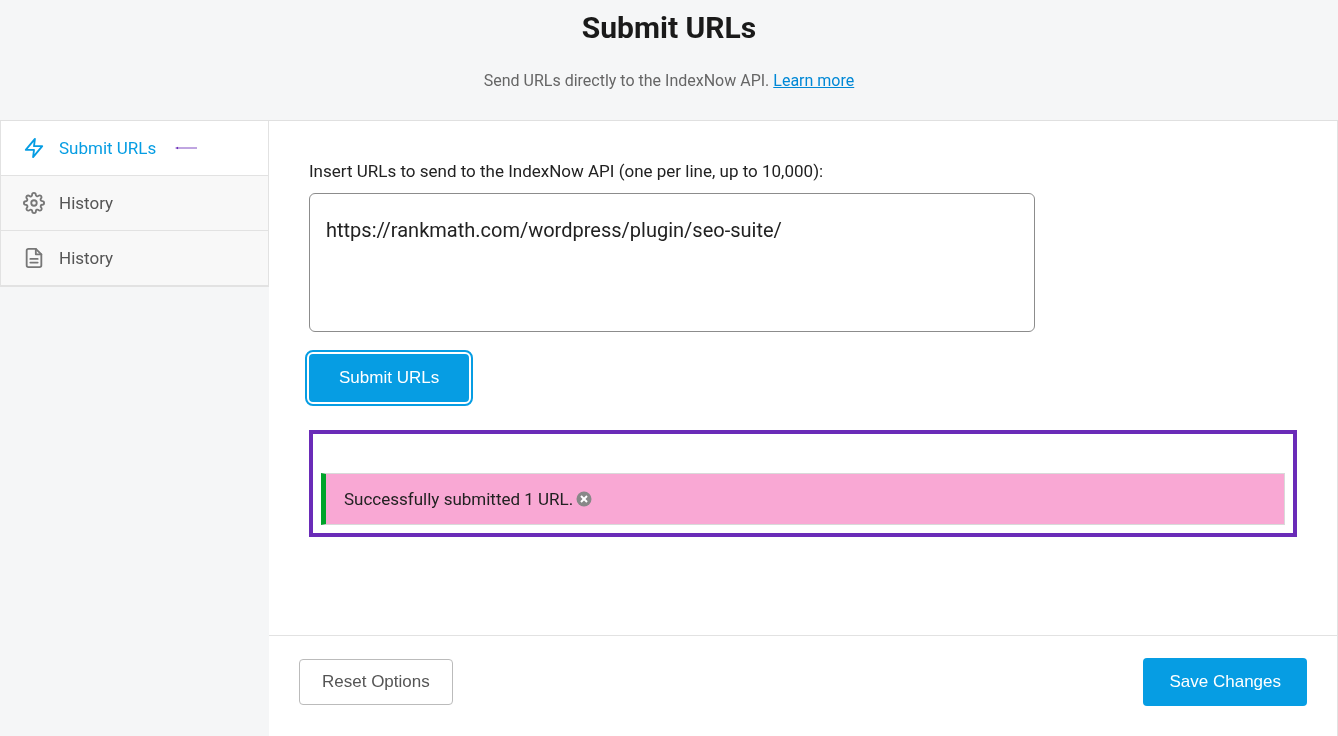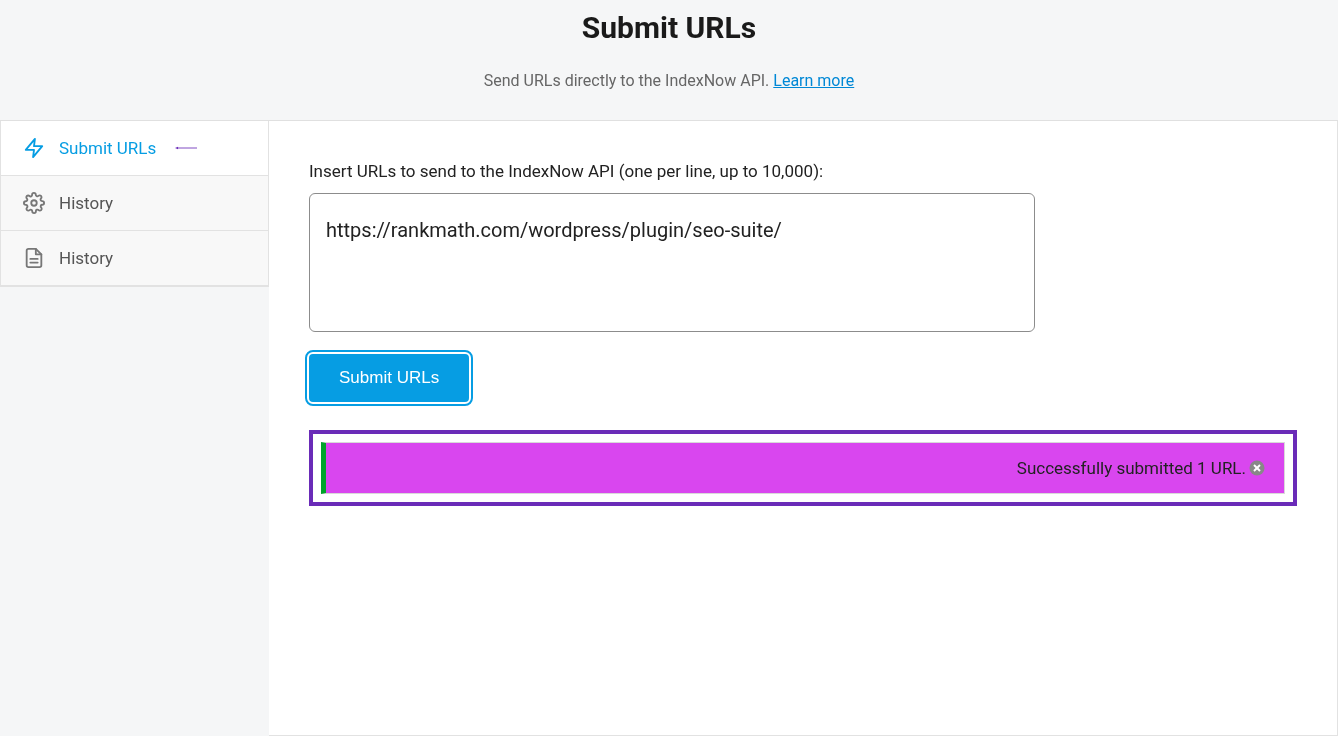--- a/index.html
+++ b/index.html
@@ -131,25 +131,26 @@
       margin-bottom: 28px;
     }
     .notice-wrapper {
       border: 4px solid #6a2bb8;
       padding: 8px;
       width: 988px;
     }
     .notice {
       border: 1px solid #d9d9d9;
       border-left: 5px solid #00a32a;
-      background: #d946ef;
-      display: flex;
-      align-items: center;
-      justify-content: flex-end;
+      background: #f9a8d4;
+      display: flex;
+      align-items: center;
+      justify-content: flex-start;
       padding: 14px 16px 14px 18px;
+      margin-top: 31px;
     }
     .notice-text {
       font-size: 17px;
       color: #222;
     }
     .dismiss-btn {
       background: none;
       border: none;
       cursor: pointer;
       width: 22px;
@@ -243,15 +244,19 @@
               <svg viewBox="0 0 24 24" fill="#888">
                 <circle cx="12" cy="12" r="10"></circle>
                 <line x1="8" y1="8" x2="16" y2="16" stroke="#fff" stroke-width="2.5"></line>
                 <line x1="16" y1="8" x2="8" y2="16" stroke="#fff" stroke-width="2.5"></line>
               </svg>
             </button>
           </div>
         </div>
       </div>
 
+      <div class="footer">
+        <button class="reset-btn">Reset Options</button>
+        <button class="save-btn">Save Changes</button>
+      </div>
     </div>
   </div>
 </div>
 
 </body></html>

